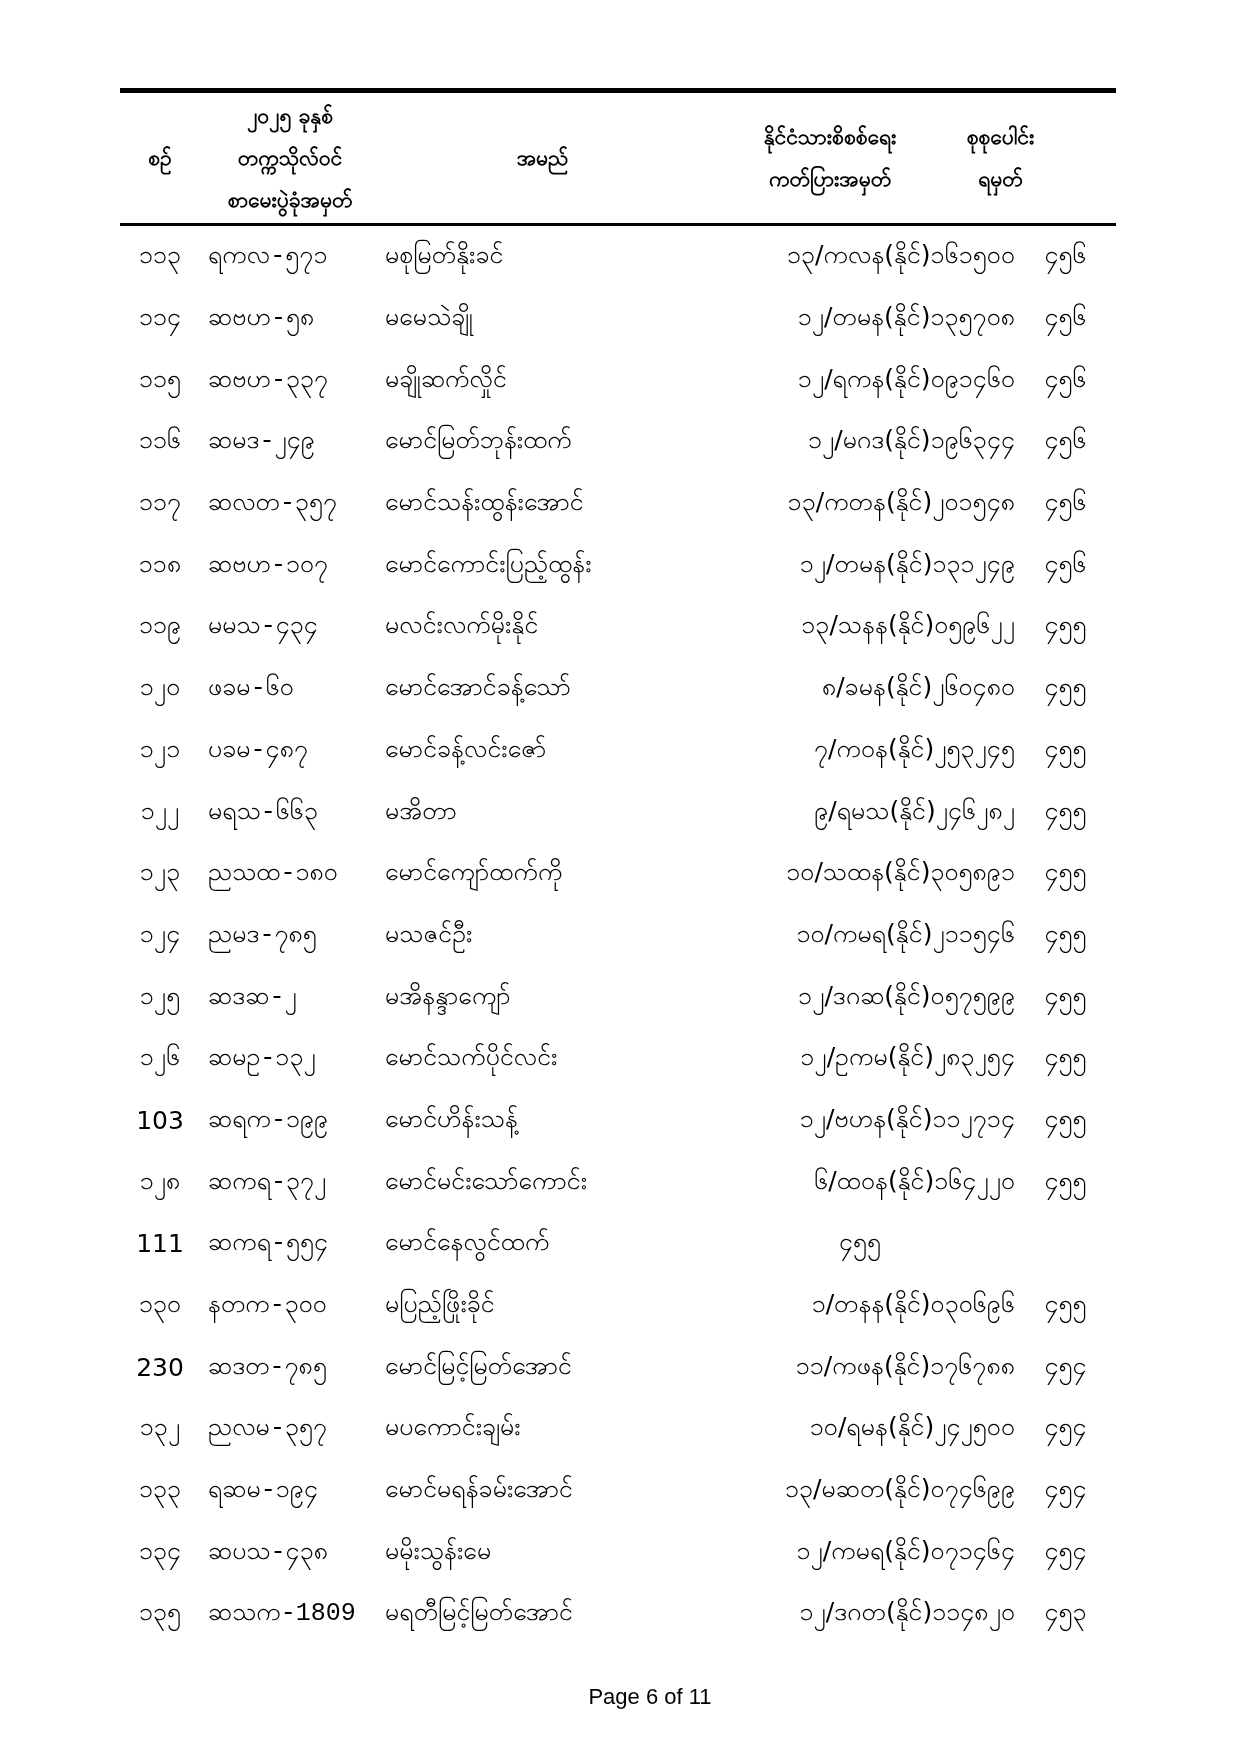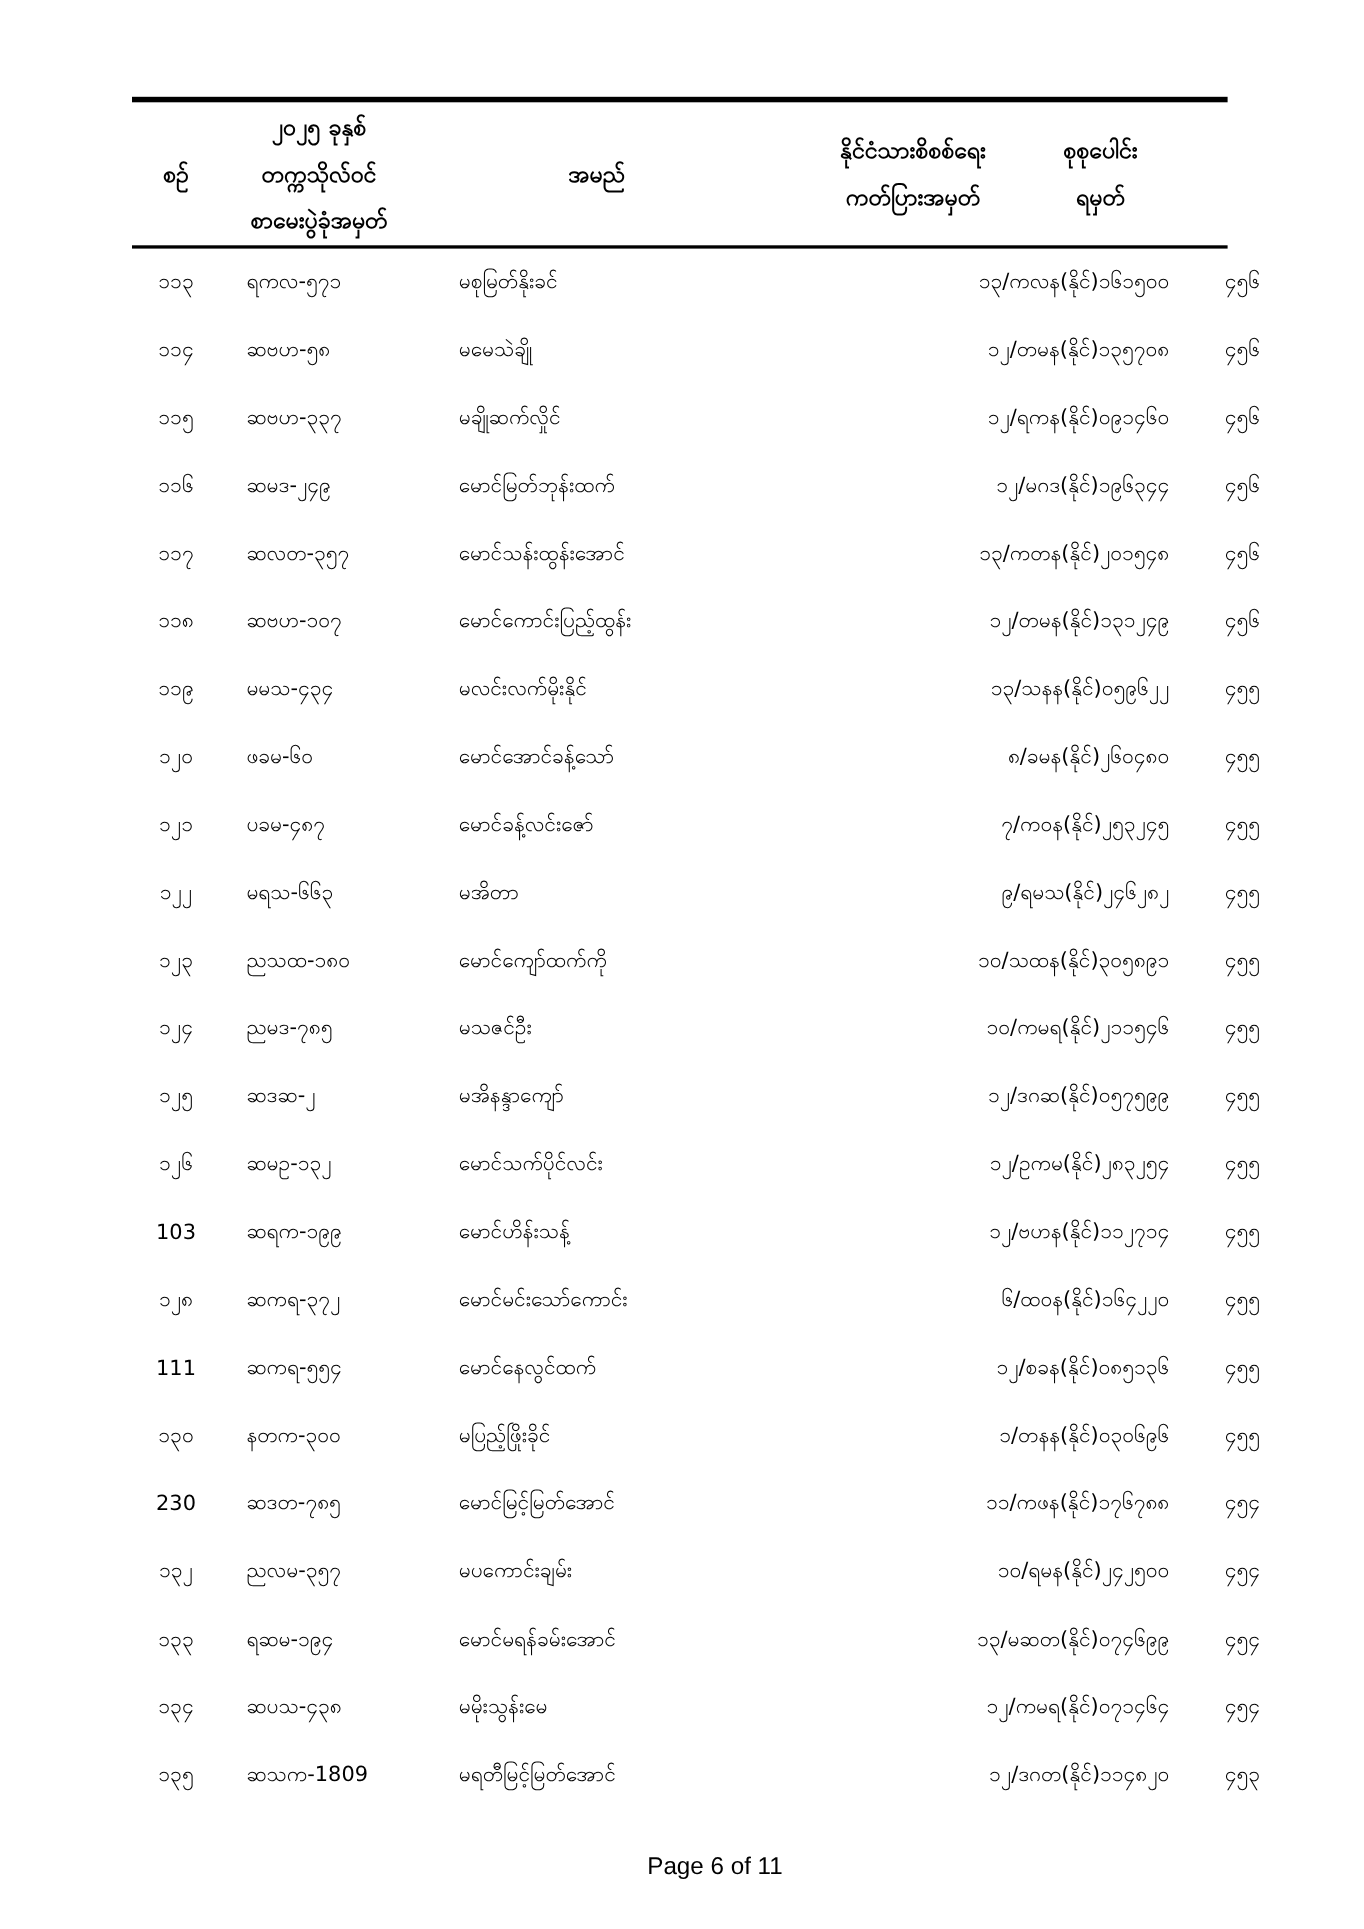--- a/index.html
+++ b/index.html
@@ -39,25 +39,24 @@
   .header-cell { text-align: center; }
   .header-cell.col5 { padding-right: 70px; }
   .rows {
     width: 100%;
   }
   .row {
     display: grid;
     grid-template-columns: 80px 180px 325px 310px 101px;
     align-items: center;
     height: 61.7px;
-    font-size: 19px;
-    gap: 16px;
+    font-size: 25px;
   }
   .cell-no { text-align: center; }
-  .cell-roll { text-align: left; padding-left: 8px; }
+  .cell-roll { text-align: left; padding-left: 8px; font-family: Liberation Mono, monospace; }
   .cell-name { text-align: left; padding-left: 5px; }
   .cell-nrc { text-align: right; }
   .cell-marks { text-align: center; }
   .footer {
     position: absolute;
     top: 1684px;
     left: 30px;
     width: 1240px;
     text-align: center;
     font-size: 22px;
@@ -204,21 +203,20 @@
     <div class="cell-no">၁၂၈</div>
     <div class="cell-roll">ဆကရ-၃၇၂</div>
     <div class="cell-name">မောင်မင်းသော်ကောင်း</div>
     <div class="cell-nrc">၆/ထဝန(နိုင်)၁၆၄၂၂၀</div>
     <div class="cell-marks">၄၅၅</div>
   </div>
         <div class="row">
     <div class="cell-no">111</div>
     <div class="cell-roll">ဆကရ-၅၅၄</div>
     <div class="cell-name">မောင်နေလွင်ထက်</div>
-    <div class="cell-nrc">၁၂/စခန(နိုင်)၀၈၅၁၃၆</div>
     <div class="cell-marks">၄၅၅</div>
   </div>
         <div class="row">
     <div class="cell-no">၁၃၀</div>
     <div class="cell-roll">နတက-၃၀၀</div>
     <div class="cell-name">မပြည့်ဖြိုးခိုင်</div>
     <div class="cell-nrc">၁/တနန(နိုင်)၀၃၀၆၉၆</div>
     <div class="cell-marks">၄၅၅</div>
   </div>
         <div class="row">

